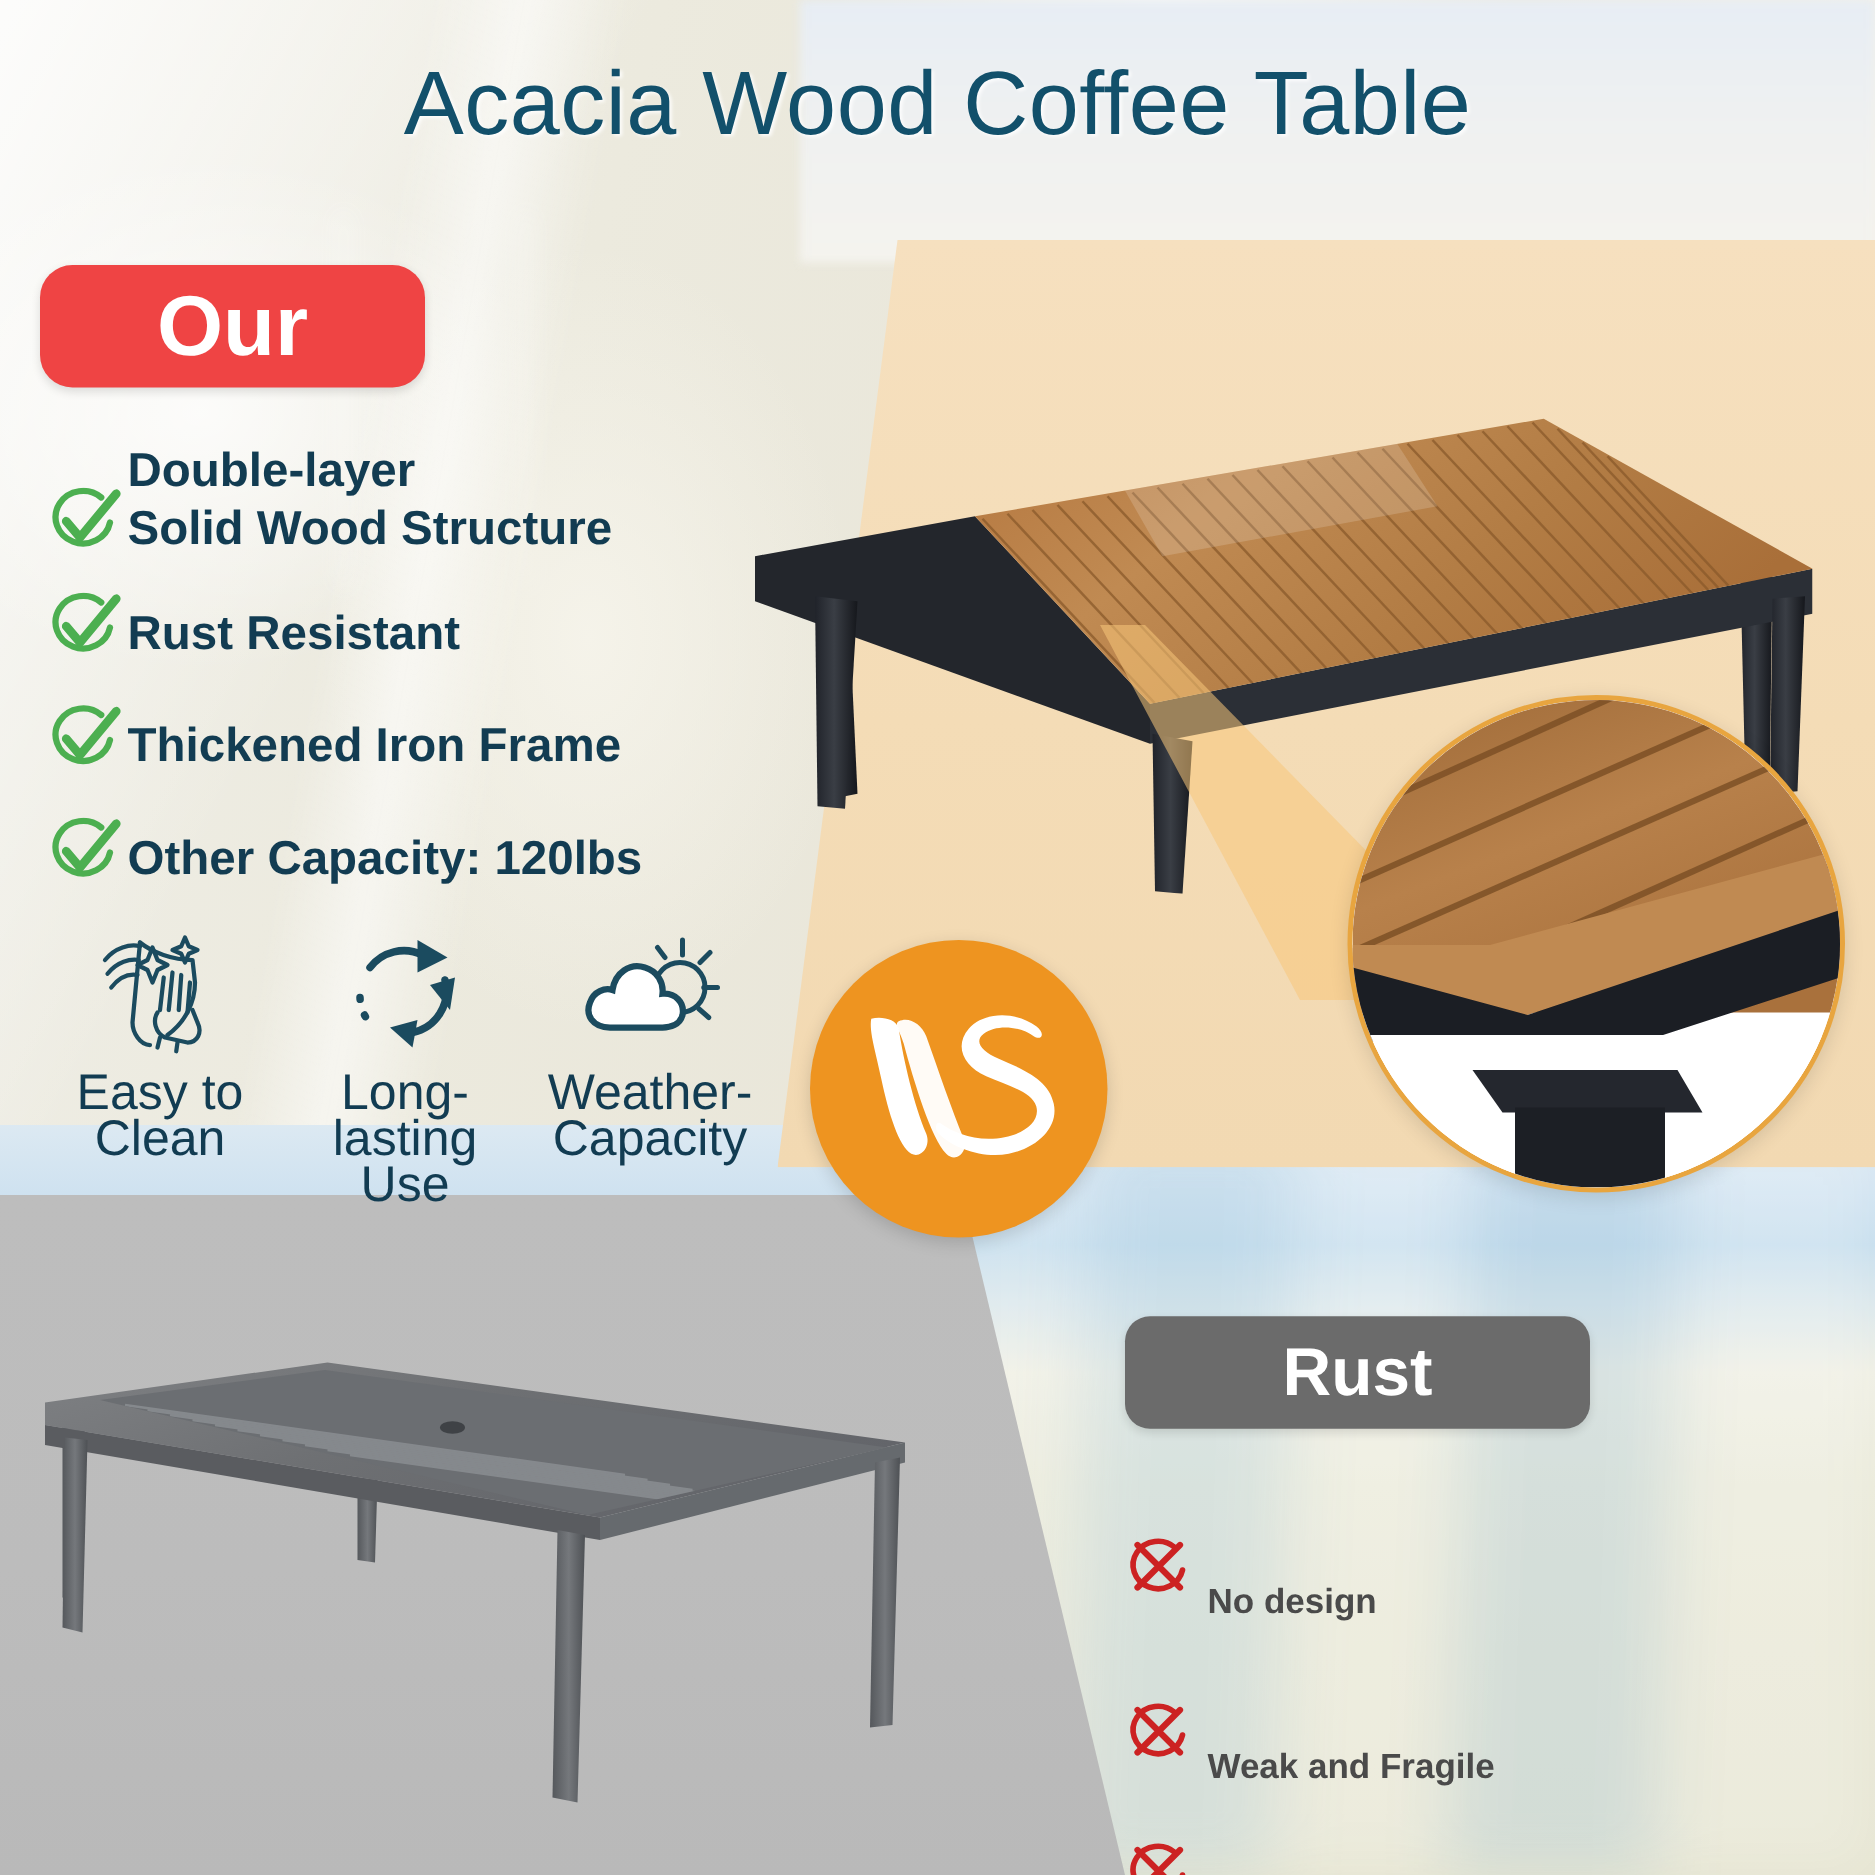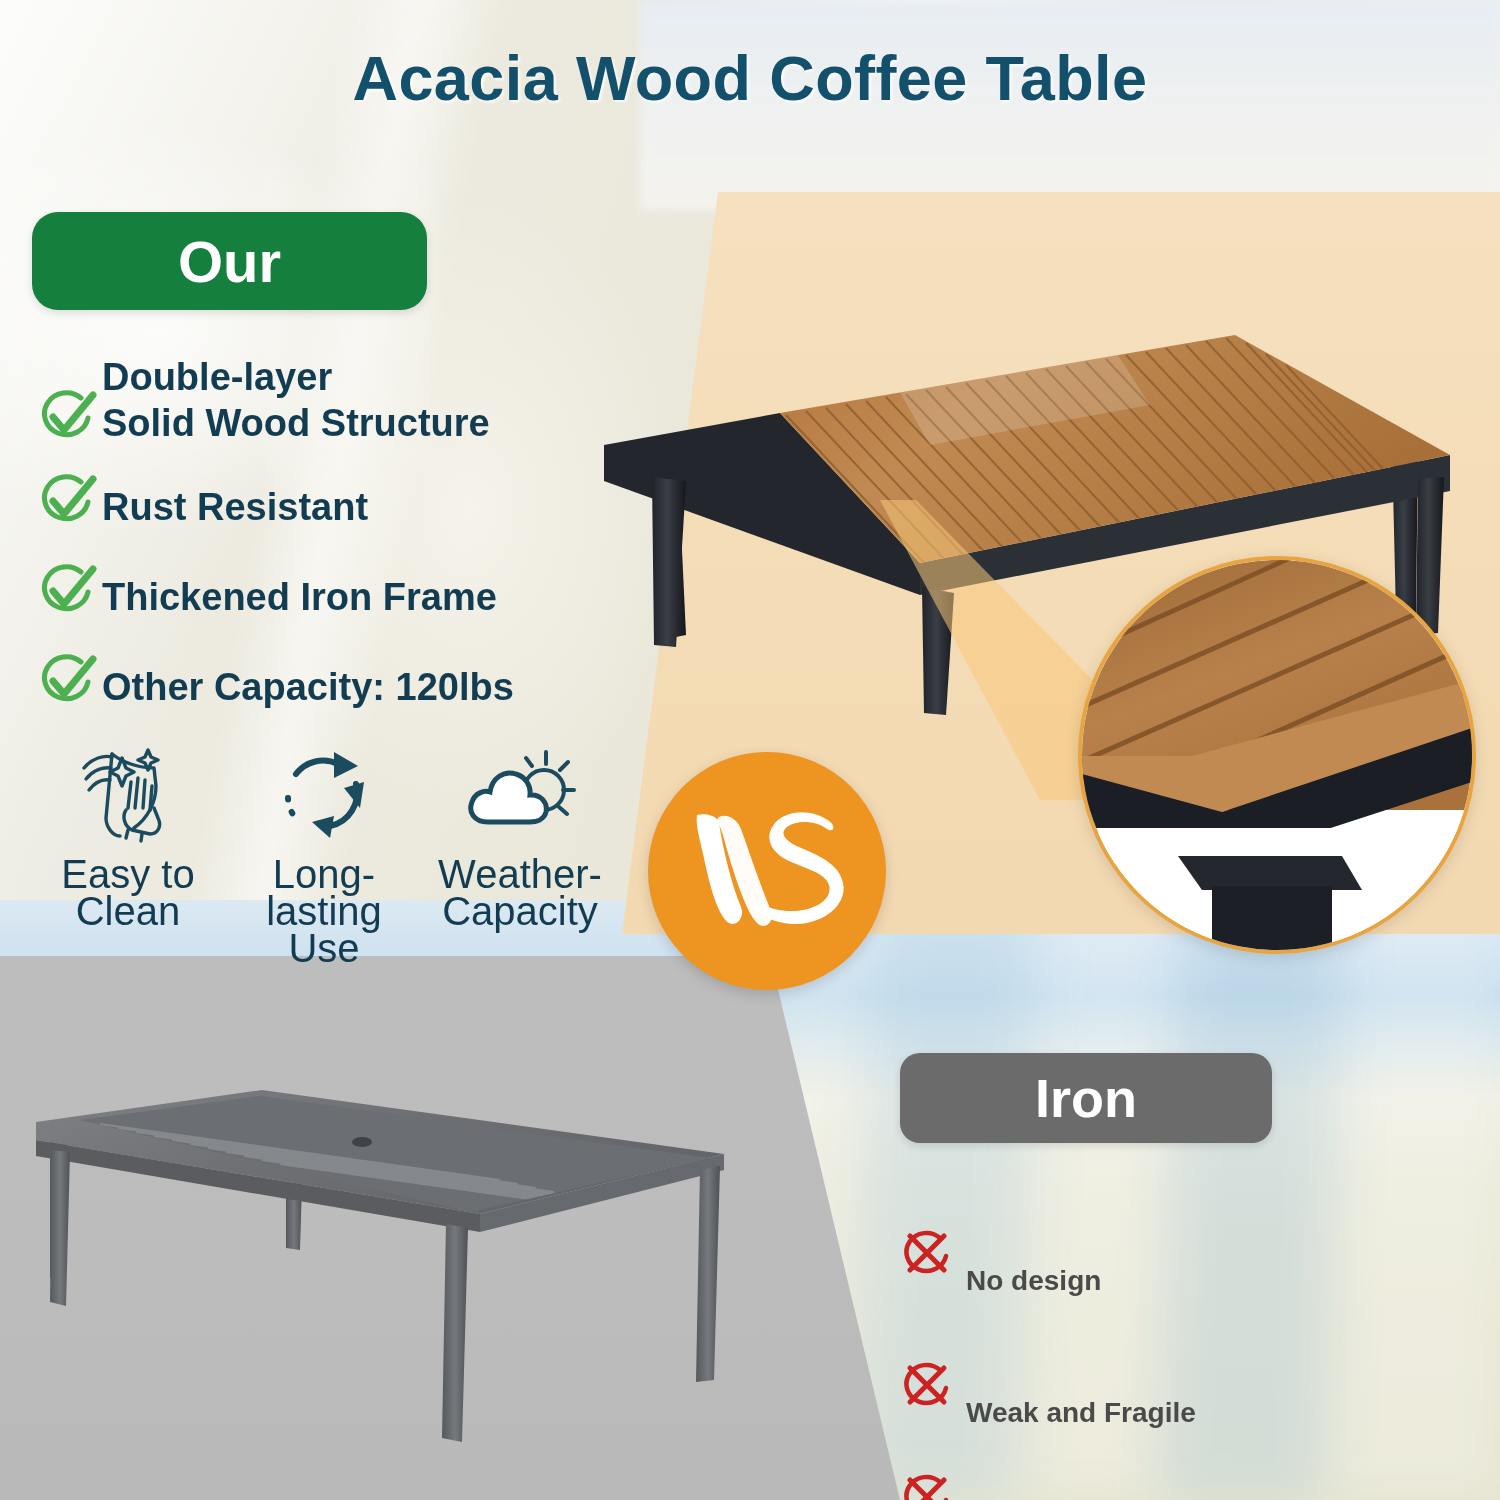--- a/index.html
+++ b/index.html
@@ -69,31 +69,31 @@
   
   .panel-gray{
     position:absolute;left:0;top:956px;width:900px;height:544px;
     background:linear-gradient(to bottom,#bdbdbd 0%,#bcbcbc 55%,#b9b9b9 100%);
     clip-path:polygon(0 0, 770px 0, 900px 544px, 0 544px);
   }
 
   
   .title{
     position:absolute;left:0;top:42px;width:1500px;text-align:center;
-    font-size:63px;font-weight:bold;color:#12506b;letter-spacing:.4px;
+    font-size:72px;font-weight:normal;color:#12506b;letter-spacing:.4px;
     text-shadow:2px 2px 3px rgba(255,255,255,.85);
   }
 
   
   .badge{
     position:absolute;display:flex;align-items:center;justify-content:center;
     color:#ffffff;font-weight:bold;border-radius:26px;
     box-shadow:0 3px 8px rgba(0,0,0,.12);
   }
-  .badge-our{left:32px;top:212px;width:395px;height:98px;background:#15803d;font-size:58px;}
+  .badge-our{left:32px;top:212px;width:308px;height:98px;background:#ef4444;font-size:68px;}
   .badge-other{left:900px;top:1053px;width:372px;height:90px;background:#6b6b6b;font-size:54px;border-radius:20px;}
 
   
   .our-list{position:absolute;left:36px;top:352px;width:600px;}
   .our-row{display:flex;align-items:flex-end;margin-bottom:14px;}
   .our-row .ico{flex:0 0 auto;width:62px;height:56px;margin-right:4px;}
   .our-txt{
     font-size:38px;line-height:46px;color:#123c52;font-weight:600;
     padding-top:2px;white-space:pre-line;
   }
@@ -396,21 +396,21 @@
       <line x1="270" y1="102" x2="670" y2="158"></line>
     </g>
     <ellipse cx="352" cy="80" rx="10" ry="5" fill="#3f4246"></ellipse>
 
     <path d="M42,88 L60,90 L56,244 L40,240 Z" fill="url(#gLeg)"></path>
     <path d="M436,162 L458,166 L452,380 L432,376 Z" fill="url(#gLeg)"></path>
     <path d="M690,108 L710,104 L704,318 L686,320 Z" fill="url(#gLeg)"></path>
   </svg>
 
   <div class="badge badge-other">
-    <span>Iron</span>
+    <span>Rust</span>
   </div>
 
   <div class="other-list">
 
     <div class="other-row">
       <svg class="ico" viewBox="0 0 58 54">
         <path d="M42,8 A20,19 0 1 0 48,26" fill="none" stroke="#cc2222" stroke-width="4.5" stroke-linecap="round"></path>
         <path d="M12,6 L46,40 M46,6 L12,40" fill="none" stroke="#cc2222" stroke-width="5" stroke-linecap="round"></path>
       </svg>
       <div class="other-txt">No design</div>

